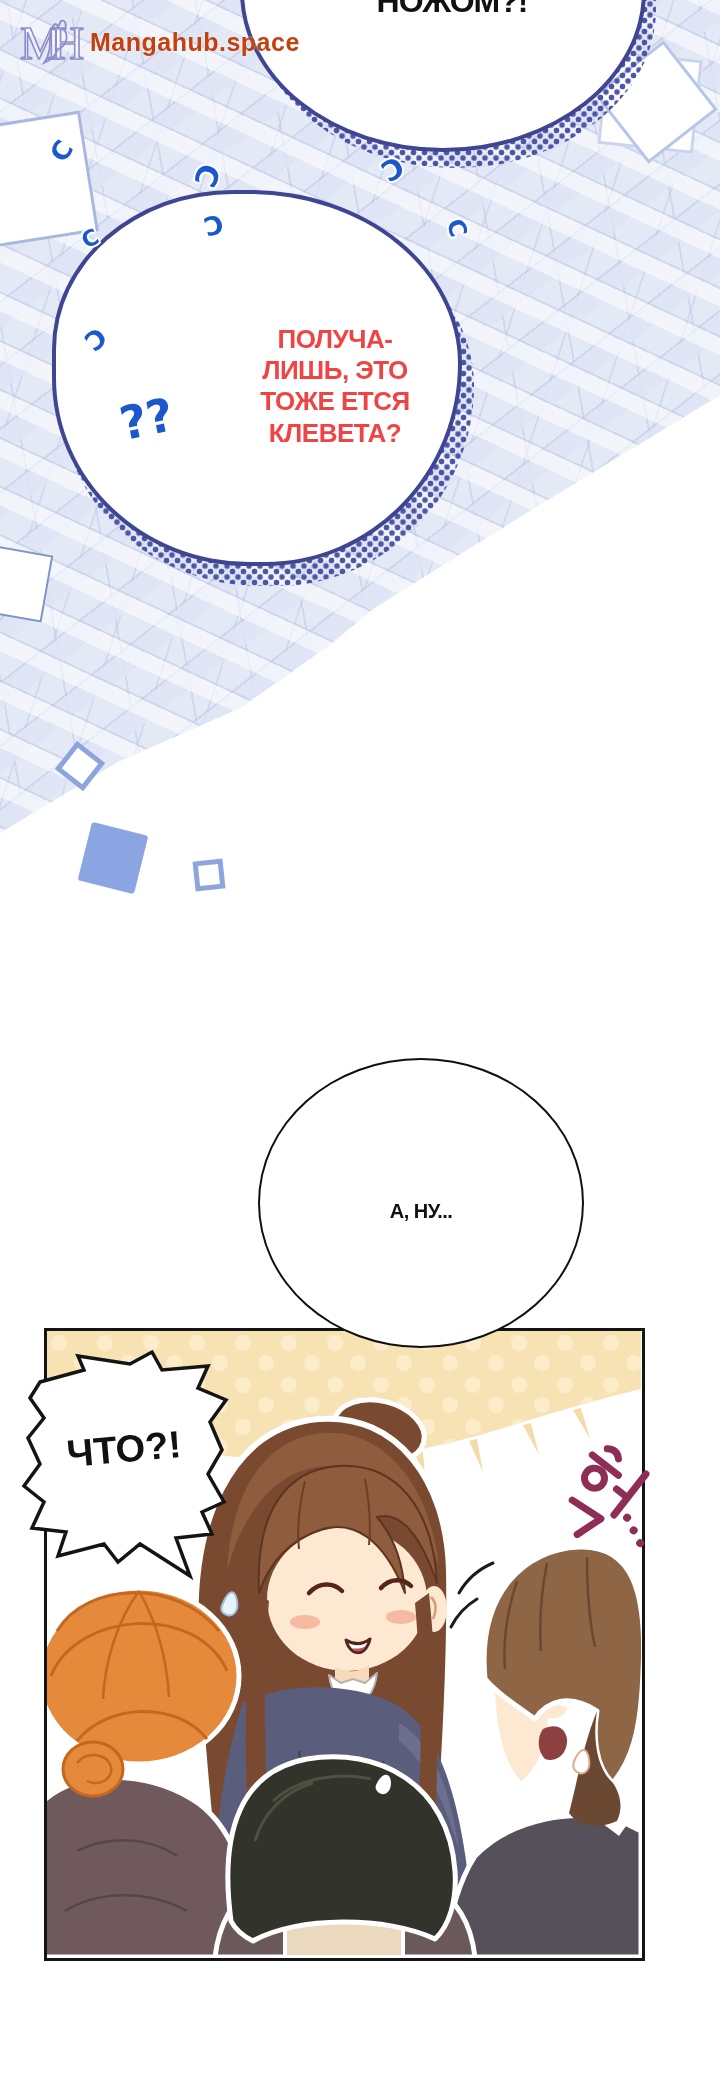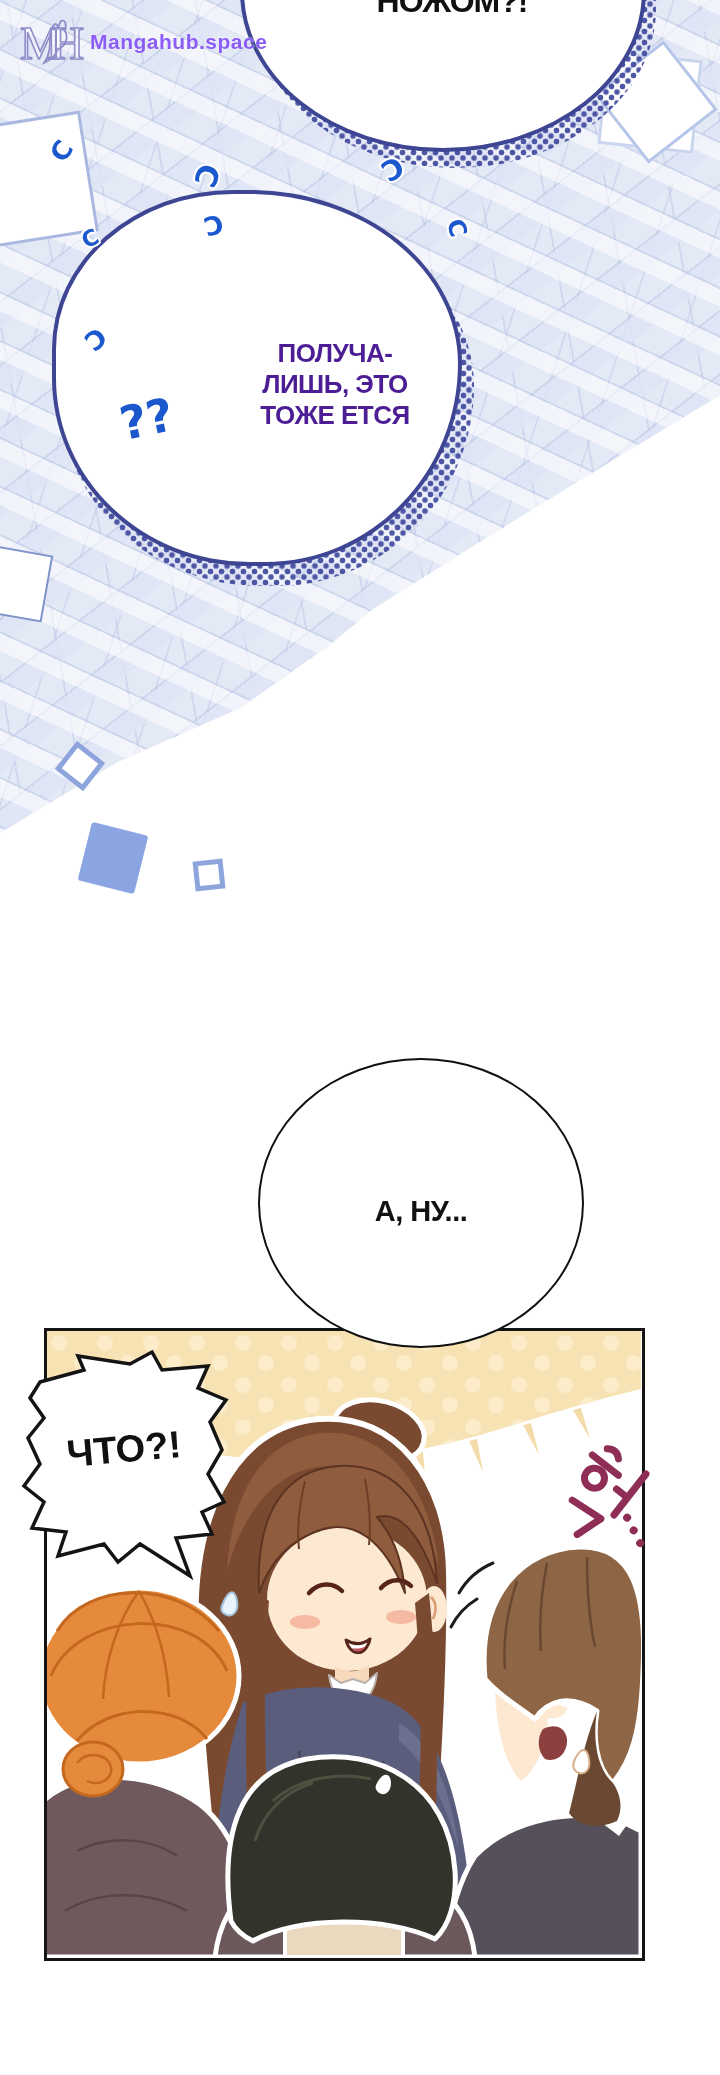--- a/index.html
+++ b/index.html
@@ -17,60 +17,60 @@
     background-color:#e4e9f6;
     background-image:
       repeating-linear-gradient(25deg,  rgba(255,255,255,.55) 0 16px, rgba(186,197,229,.45) 16px 18px, rgba(226,231,246,0) 18px 44px),
       repeating-linear-gradient(-38deg, rgba(223,229,246,.85) 0 20px, rgba(186,197,229,.5) 20px 22px, rgba(226,231,246,0) 22px 50px),
       repeating-linear-gradient(80deg,  rgba(226,231,246,0) 0 28px, rgba(186,197,229,.45) 28px 30px, rgba(226,231,246,0) 30px 62px),
       repeating-linear-gradient(-72deg, rgba(226,231,246,0) 0 24px, rgba(186,197,229,.4) 24px 26px, rgba(226,231,246,0) 26px 56px);
     clip-path: polygon(0 0, 720px 0, 720px 395px, 600px 468px, 470px 548px, 372px 610px, 330px 645px, 240px 708px, 118px 762px, 0 833px);
   }
 
   .wm { left:20px; top:16px; z-index:5; display:flex; align-items:center; gap:6px; }
-  .wm-text { font-size:21px; font-weight:bold; color:#8b5cf6; letter-spacing:.5px;
+  .wm-text { font-size:25px; font-weight:bold; color:#c2410c; letter-spacing:.5px;
              text-shadow:0 0 2px rgba(255,255,255,.9); }
 
   .dots {
     background-image:
       radial-gradient(circle, #4d55a5 2.6px, rgba(0,0,0,0) 3.2px),
       radial-gradient(circle, #4d55a5 2.6px, rgba(0,0,0,0) 3.2px);
     background-size:11px 11px; background-position:0 0, 5.5px 5.5px;
   }
   .bubble { background:#fff; border:4px solid #3e4693; }
 
   .bubble-top-shadow { left:254px; top:-150px; width:402px; height:318px; border-radius:50%; z-index:2; }
   .bubble-top { left:240px; top:-170px; width:406px; height:322px; border-radius:50%; z-index:2; }
   .bubble-top-text { left:372px; top:-17px; width:160px; z-index:3; text-align:center;
     font-size:32px; font-weight:bold; color:#111; letter-spacing:-1px; white-space:nowrap; }
 
   .bubble-main-shadow { left:62px; top:214px; width:412px; height:372px;
     border-radius:46% 54% 50% 50% / 44% 48% 56% 52%; z-index:2; }
   .bubble-main { left:52px; top:190px; width:410px; height:376px;
     border-radius:46% 54% 50% 50% / 44% 48% 56% 52%; z-index:2; }
-  .bubble-main-text { left:200px; top:338px; width:270px; z-index:3; text-align:center;
-    font-size:26px; line-height:1.2; font-weight:bold; color:#4c1d95; letter-spacing:-0.5px; }
+  .bubble-main-text { left:200px; top:324px; width:270px; z-index:3; text-align:center;
+    font-size:26px; line-height:1.2; font-weight:bold; color:#ef4444; letter-spacing:-0.5px; }
 
   .qm { position:absolute; z-index:3; font-family:"DejaVu Sans",sans-serif; font-weight:900; color:#1b58ce;
     text-shadow:-2px 0 0 #fff, 2px 0 0 #fff, 0 -2px 0 #fff, 0 2px 0 #fff,
       -1.6px -1.6px 0 #fff, 1.6px 1.6px 0 #fff, -1.6px 1.6px 0 #fff, 1.6px -1.6px 0 #fff; }
 
   .sq { position:absolute; z-index:1; background:#fff; }
   .sq-big-left   { left:-16px; top:118px; width:106px; height:122px; border:3px solid #a9b8e0; transform:rotate(-9deg); }
   .sq-mid-left   { left:-34px; top:548px; width:82px;  height:68px;  border:2.5px solid #7e93c9; transform:rotate(10deg); }
   .sq-right-back { left:602px; top:55px;  width:96px;  height:94px;  border:3px solid #c9d4ee; transform:rotate(6deg); }
   .sq-right-front{ left:612px; top:58px;  width:88px;  height:88px;  border:3px solid #b6c5ea; transform:rotate(-38deg); }
   .sq-outline-1  { left:62px;  top:748px; width:36px;  height:36px;  border:5px solid #8da4dd; transform:rotate(38deg);  z-index:2; background:#fff; }
   .sq-filled     { left:84px;  top:828px; width:58px;  height:60px;  background:#8ba4e2; border:none; transform:rotate(14deg); border-radius:3px; z-index:2; }
   .sq-outline-2  { left:194px; top:860px; width:30px;  height:30px;  border:5px solid #8da4dd; transform:rotate(-6deg); z-index:2; background:#fff; }
 
   .bubble-circle { left:258px; top:1058px; width:326px; height:290px; border-radius:50%;
     background:#fff; border:2.5px solid #101010; z-index:6;
     display:flex; align-items:center; justify-content:center; }
-  .bubble-circle-text { text-align:center; font-size:29px; line-height:1.2; font-weight:bold;
+  .bubble-circle-text { text-align:center; font-size:20px; line-height:1.2; font-weight:bold;
     color:#111; letter-spacing:-0.5px; transform:translateY(8px); }
 
   .panel { left:44px; top:1328px; width:601px; height:633px; background:#fff;
     border:3.5px solid #141414; overflow:hidden; z-index:4; }
 
   .shout-svg { left:12px; top:1346px; z-index:7; }
   .sfx-svg { left:520px; top:1390px; z-index:8; }
 </style>
 </head>
 <body>
@@ -96,20 +96,21 @@
   <div class="abs dots bubble-top-shadow"></div>
   <div class="abs bubble bubble-top"></div>
   <div class="abs bubble-top-text">НОЖОМ?!</div>
 
   <div class="abs dots bubble-main-shadow"></div>
   <div class="abs bubble bubble-main"></div>
   <div class="abs bubble-main-text">
     <div>ПОЛУЧА-</div>
     <div>ЛИШЬ, ЭТО</div>
     <div>ТОЖЕ ЕТСЯ</div>
+    <div>КЛЕВЕТА?</div>
   </div>
 
   <span class="qm" style="left:52px;top:136px;font-size:26px;transform:rotate(-55deg);">C</span>
   <span class="qm" style="left:196px;top:158px;font-size:30px;transform:rotate(110deg);">C</span>
   <span class="qm" style="left:204px;top:210px;font-size:26px;transform:rotate(165deg);">C</span>
   <span class="qm" style="left:82px;top:226px;font-size:22px;transform:rotate(-25deg);">C</span>
   <span class="qm" style="left:86px;top:324px;font-size:26px;transform:rotate(140deg);">C</span>
   <span class="qm" style="left:382px;top:152px;font-size:28px;transform:rotate(150deg);">C</span>
   <span class="qm" style="left:448px;top:214px;font-size:24px;transform:rotate(75deg);">C</span>
   <span class="qm" style="left:120px;top:392px;font-size:46px;transform:rotate(-12deg);">??</span>

